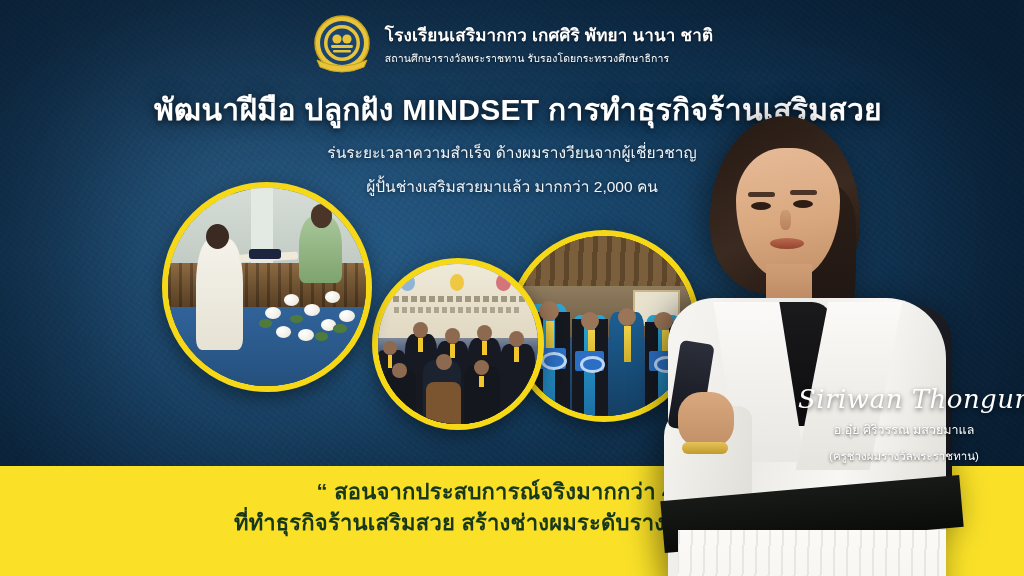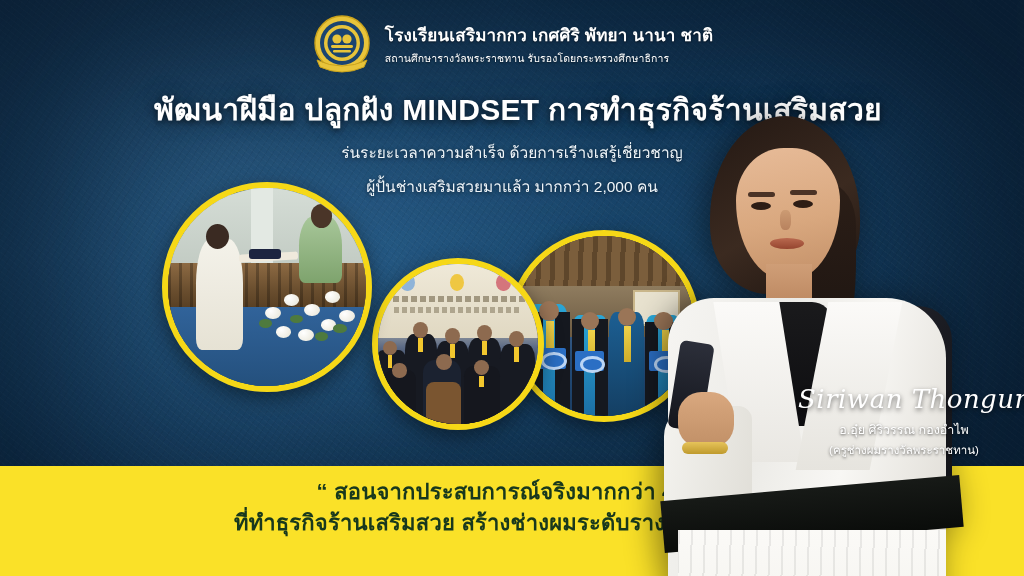--- a/index.html
+++ b/index.html
@@ -239,21 +239,21 @@
     text-align:center; color:#fff; z-index:10;
   }
   .sig-script {
     font-family:"DejaVu Serif","Liberation Serif",serif;
     font-style:italic; font-size:26px; font-weight:400;
     letter-spacing:.5px; line-height:1;
     text-shadow:0 2px 5px rgba(0,0,0,.6);
     white-space:nowrap;
   }
   .sig-name { font-size:12.5px; margin-top:8px; text-shadow:0 1px 3px rgba(0,0,0,.7); }
-  .sig-role { font-size:11.5px; margin-top:1px; text-shadow:0 1px 3px rgba(0,0,0,.7);text-align:center; }
+  .sig-role { font-size:11.5px; margin-top:7px; text-shadow:0 1px 3px rgba(0,0,0,.7);text-align:center; }
 
   
   .footer {
     position:absolute; left:0; bottom:0; width:1024px; height:110px;
     background:#FAE128; z-index:6;
   }
   .footer-inner{
     position:absolute; left:0; top:10px; width:100%;
     text-align:center;
     color:#18381d; font-size:22px; font-weight:bold; line-height:1.42;
@@ -282,21 +282,21 @@
       </svg>
     </div>
     <div class="header-text">
       <div class="school-th">โรงเรียนเสริมากกว เกศศิริ พัทยา นานา ชาติ</div>
       <div class="school-sub">สถานศึกษารางวัลพระราชทาน รับรองโดยกระทรวงศึกษาธิการ</div>
     </div>
   </div>
 
   <div class="headline-wrap">
     <div class="headline">พัฒนาฝีมือ ปลูกฝัง MINDSET การทำธุรกิจร้านเสริมสวย</div>
-    <div class="subline">ร่นระยะเวลาความสำเร็จ ด้วยการเรีางเสรู้เชี่ยวชาญ</div>
+    <div class="subline">ร่นระยะเวลาความสำเร็จ ด้างผมรางวียนจากผู้เชี่ยวชาญ</div>
     <div class="subline" style="margin-top:12px">ผู้ปั้นช่างเสริมสวยมาแล้ว มากกว่า 2,000 คน</div>
   </div>
 
   <div class="circle c1">
     <div class="photo p1">
       <div class="wall"></div>
         <div class="pillar"></div>
       <div class="rail"></div>
         <div class="carpet"></div>
       <div class="lady-w"></div>
@@ -404,21 +404,21 @@
     <div class="pt-arm"></div>
     <div class="pt-device"></div>
     <div class="pt-hand"></div>
     <div class="pt-bracelet"></div>
     <div class="pt-sash"></div>
     <div class="pt-skirt"></div>
   </div>
 
   <div class="signature-block">
     <div class="sig-script">Siriwan Thongumpai</div>
-    <div class="sig-name">อ.อุ๋ย ศิริวรรณ  กองอำไพ</div>
+    <div class="sig-name">อ.อุ๋ย ศิริวรรณ  มสวยมาแล</div>
     <div class="sig-role">(ครูช่างผมรางวัลพระราชทาน)</div>
   </div>
 
   <div class="footer">
     <div class="footer-inner">
       <div>
         <span class="qmark">“</span>
         <span>สอนจากประสบการณ์จริงมากกว่า 40 ปี</span>
       </div>
       <div>

